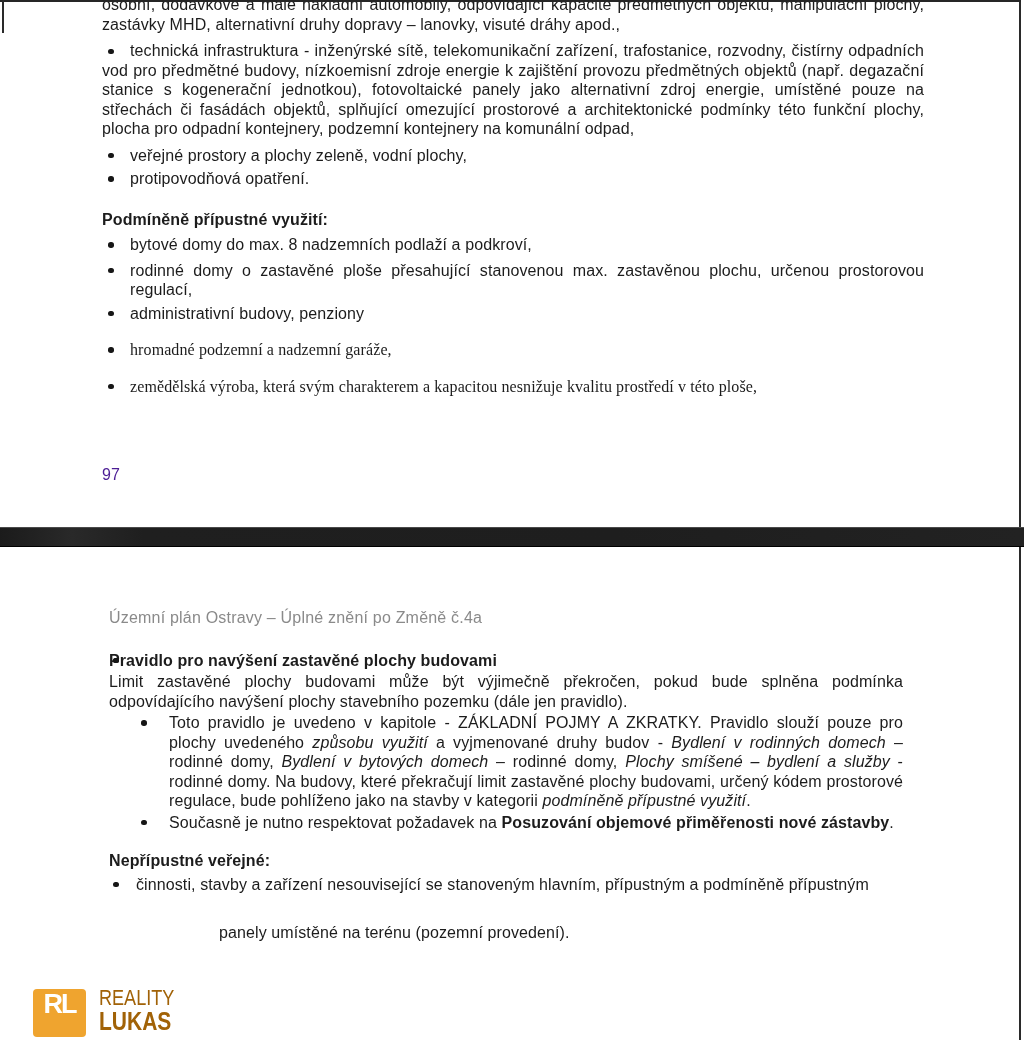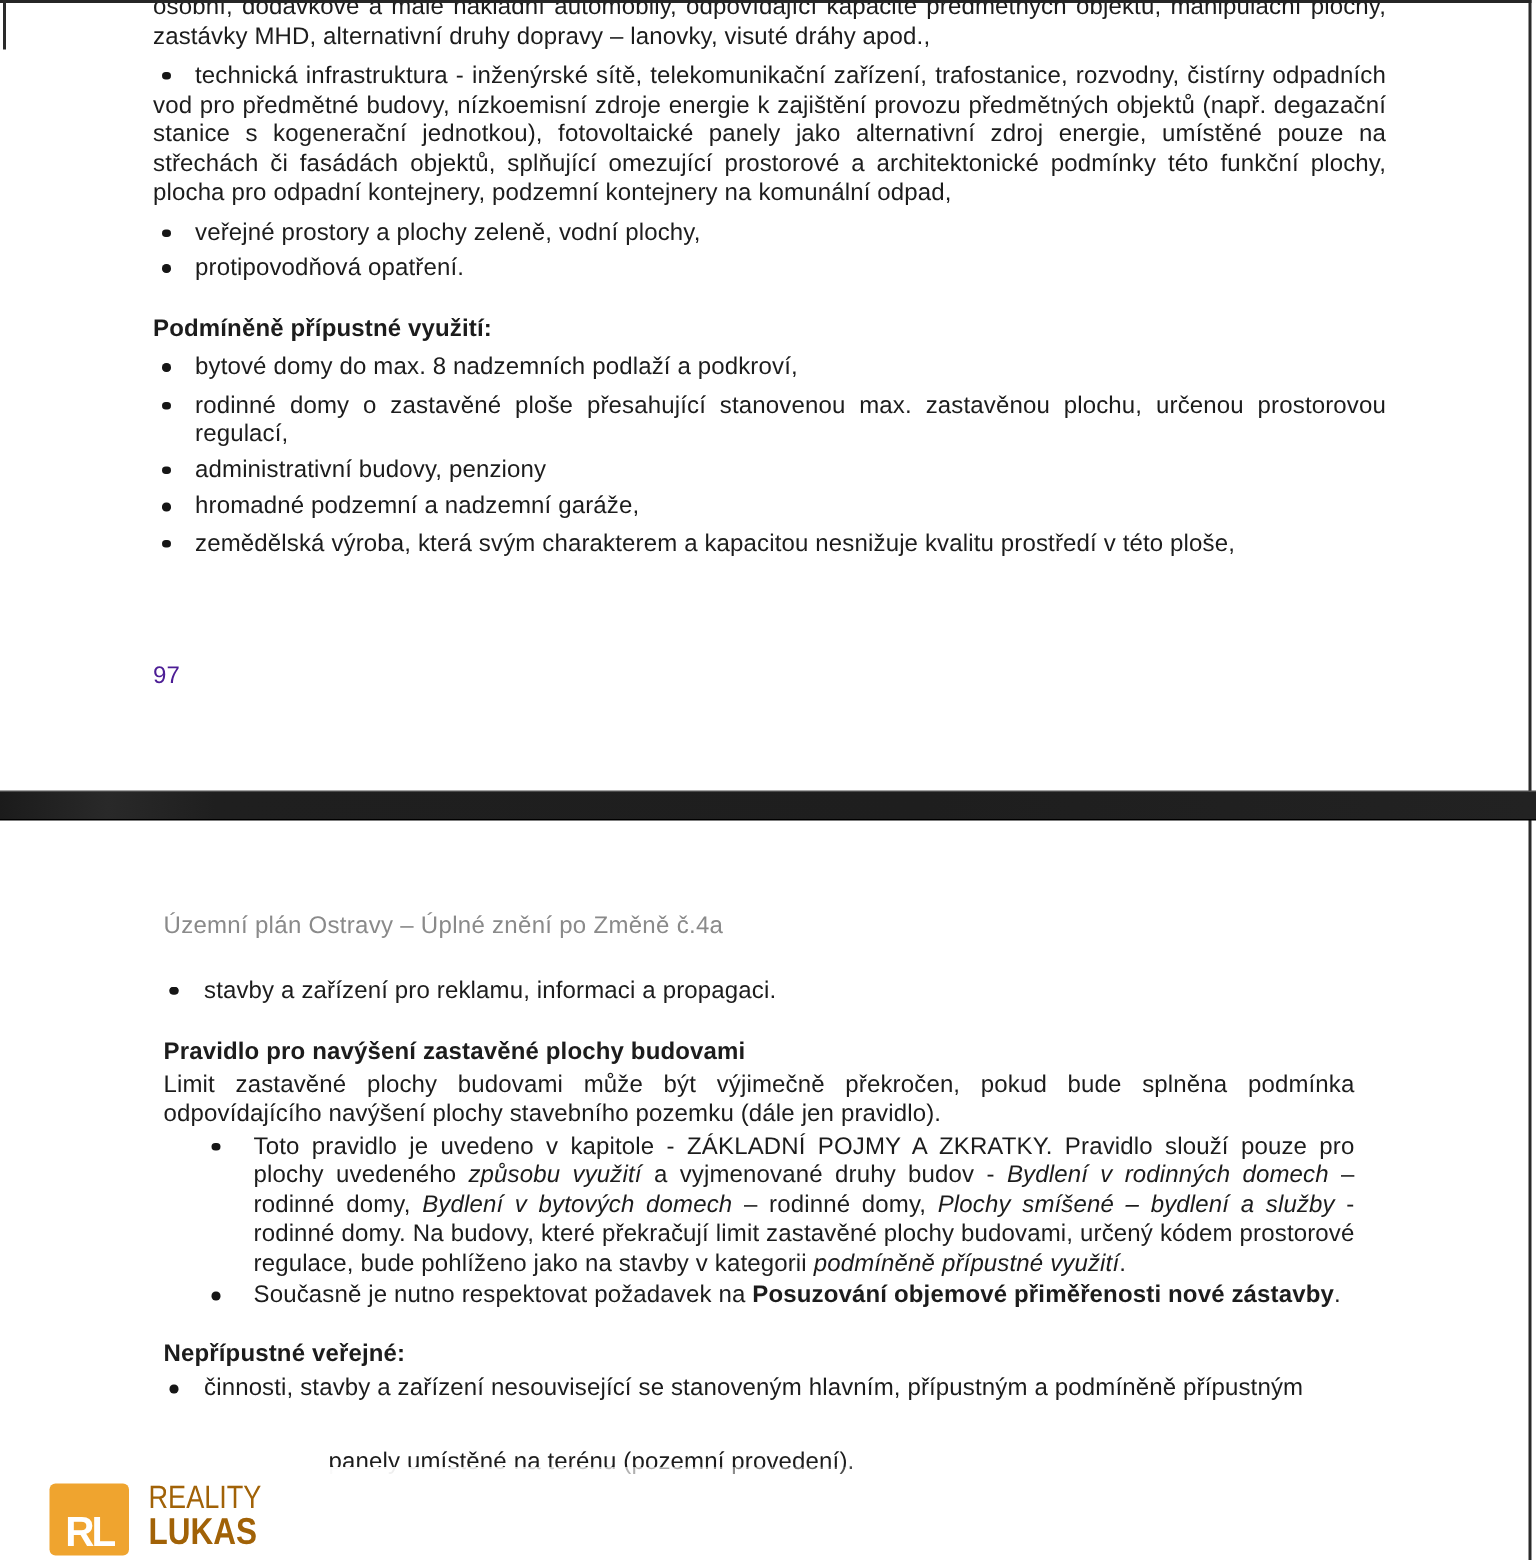--- a/index.html
+++ b/index.html
@@ -31,37 +31,37 @@
   .bB{position:relative;padding-left:28px;}
   .bB .dot{position:absolute;left:6px;top:7px;width:5.5px;height:5.5px;border-radius:50%;background:#161616;}
   
   .ob{position:relative;padding-left:27px;}
   .ob .dot{position:absolute;left:4px;top:7px;width:5.5px;height:5.5px;border-radius:50%;background:#161616;}
   
   .ib{position:relative;padding-left:60px;}
   .ib .dot{position:absolute;left:32px;top:7px;width:5.5px;height:5.5px;border-radius:50%;background:#161616;}
 
   .cut{margin-top:-5px;}
-  .m7{margin-top:7px;}  .m4{margin-top:4px;}  .m5{margin-top:5px;}
+  .m7{margin-top:7px;}  .m4{margin-top:4px;}  .m5{margin-top:17px;font-family:Liberation Serif, serif;}
   .m6{margin-top:6px;}  .m21{margin-top:21px;} .m2{margin-top:2px;}
   .m22{margin-top:22px;} .m23{margin-top:23px;} .m19{margin-top:19px;}
 
   .page-number{margin-top:69px;color:#4c1d95;font-size:16px;}
   .gray-header{margin-top:62px;color:#8a8a8a;font-size:16px;letter-spacing:0.2px;}
 
   .faded-line{margin-top:29px;padding-left:110px;white-space:nowrap;}
 
   
   .wm-fade{position:absolute;left:0;top:978px;width:660px;height:62px;z-index:5;
     background:linear-gradient(to right,#fff 0px,#fff 200px,rgba(255,255,255,0.93) 260px,
       rgba(255,255,255,0.85) 320px,rgba(255,255,255,0.72) 390px,rgba(255,255,255,0.58) 455px,
       rgba(255,255,255,0.40) 520px,rgba(255,255,255,0.14) 585px,rgba(255,255,255,0) 625px);}
   .wm-logo{position:absolute;left:33px;top:989px;z-index:6;display:flex;align-items:flex-start;}
   .wm-icon{width:53px;height:48px;border-radius:4px;background:#EFA42F;display:flex;
-    align-items:flex-end;justify-content:center;}
+    align-items:flex-start;justify-content:center;}
   .wm-mono{color:#ffffff;font-weight:700;font-size:27px;letter-spacing:-2px;transform:scaleY(1.04);}
   .wm-text{margin-left:13px;margin-top:-2px;color:#a16207;}
   .wm-line1{font-size:21.5px;line-height:22px;font-weight:400;transform:scaleX(0.84);transform-origin:left;}
   .wm-line2{font-size:25px;line-height:24px;font-weight:700;transform:scaleX(0.84);transform-origin:left;margin-top:0px;}
 </style>
 </head>
 <body>
 
 <div id="page1" class="doc">
   <p class="cut j" style="margin-bottom:0;">osobní, dodávkové a malé nákladní automobily, odpovídající kapacitě předmětných objektů, manipulační plochy, zastávky MHD, alternativní druhy dopravy – lanovky, visuté dráhy apod.,</p>
@@ -81,21 +81,21 @@
 
   <div class="page-number">97</div>
 </div>
 
 <div class="page-separator"></div>
 
 <div id="page2" class="doc">
   <div class="gray-header">Územní plán Ostravy – Úplné znění po Změně č.4a</div>
 
   <div class="m23 ob"><span class="dot"></span></div>
-  <div class="m4 ob"><span class="dot"></span><span>stavby a zařízení pro reklamu, informaci a propagaci.</span></div>
+  <div class="m4 ob"><span class="dot"></span></div>
 
   <div class="m22 bold">Pravidlo pro navýšení zastavěné plochy budovami</div>
   <div class="m2 j">Limit zastavěné plochy budovami může být výjimečně překročen, pokud bude splněna podmínka odpovídajícího navýšení plochy stavebního pozemku (dále jen pravidlo).</div>
 
   <div class="m2 ib j"><span class="dot"></span><span><span>Toto pravidlo je uvedeno v kapitole - ZÁKLADNÍ POJMY A ZKRATKY. Pravidlo slouží pouze pro plochy uvedeného </span><span class="seg-i">způsobu využití</span><span> a vyjmenované druhy budov - </span><span class="seg-i">Bydlení v rodinných domech</span><span> – rodinné domy, </span><span class="seg-i">Bydlení v bytových domech</span><span> – rodinné domy, </span><span class="seg-i">Plochy smíšené – bydlení a služby</span><span> - rodinné domy. Na budovy, které překračují limit zastavěné plochy budovami, určený kódem prostorové regulace, bude pohlíženo jako na stavby v kategorii </span><span class="seg-i">podmíněně přípustné využití</span><span>.</span></span></div>
   <div class="m2 ib j"><span class="dot"></span><span><span>Současně je nutno respektovat požadavek na </span><span class="seg-b">Posuzování objemové přiměřenosti nové zástavby</span><span>.</span></span></div>
 
   <div class="m19 bold">Nepřípustné veřejné:</div>
   <div class="m4 ob"><span class="dot"></span><span>činnosti, stavby a zařízení nesouvisející se stanoveným hlavním, přípustným a podmíněně přípustným</span></div>
 

